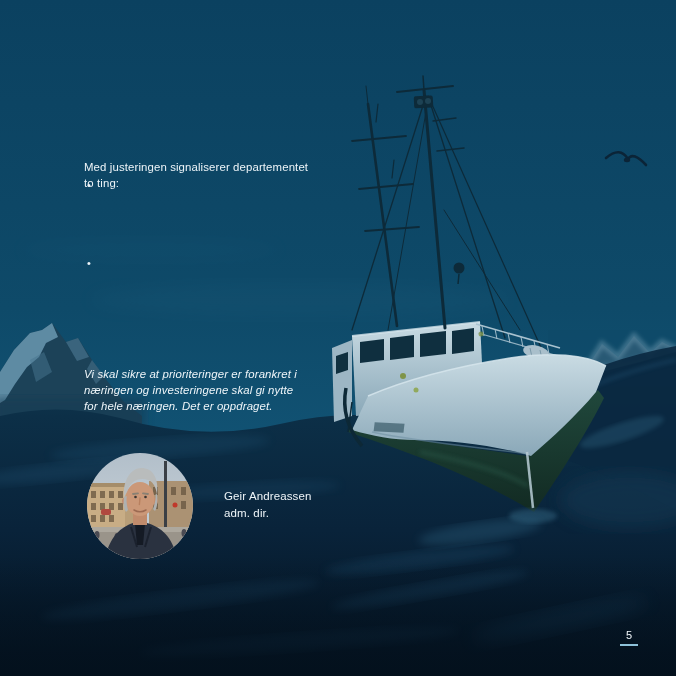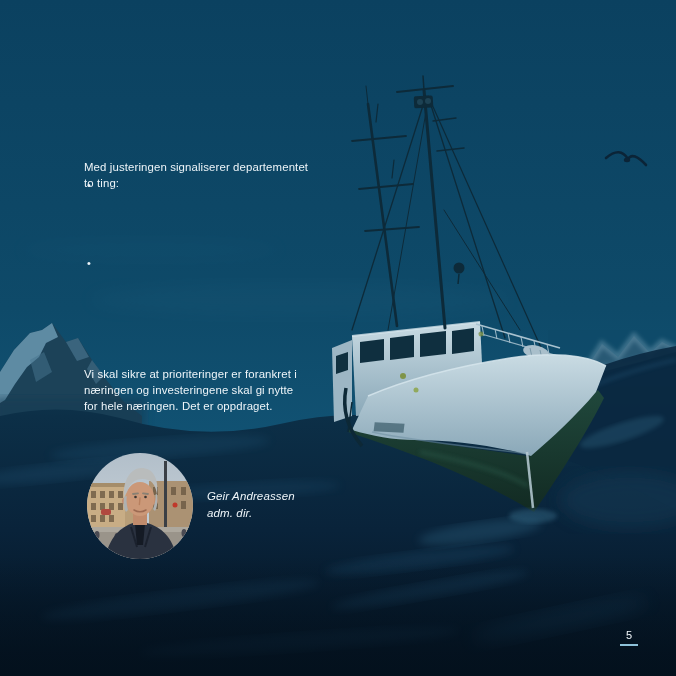--- a/index.html
+++ b/index.html
@@ -16,31 +16,31 @@
     position:absolute;left:84px;
     color:#eef5f9;font-size:11.4px;line-height:16px;letter-spacing:.12px;
     white-space:nowrap;
   }
   .para-intro{top:148px;}
   .bullet-item{position:absolute;left:84px;padding-left:19px;
     color:#eef5f9;font-size:11.4px;line-height:16px;letter-spacing:.12px;white-space:nowrap;}
   .bullet-1{top:178px;}
   .bullet-2{top:256px;}
   .bullet-marker{position:absolute;left:3px;top:-1px;font-size:11px;}
-  .para-closing{top:355px;}
+  .para-closing{top:355px;font-style:italic;}
 
   
   .avatar{
     position:absolute;left:87px;top:453px;width:106px;height:106px;
     border-radius:50%;overflow:hidden;
   }
   .avatar svg{display:block;width:106px;height:106px;}
   .caption{
-    position:absolute;left:207px;top:488px;
-    color:#eef5f9;font-size:11.5px;line-height:16.5px;letter-spacing:.12px;white-space:nowrap;font-style:italic;
+    position:absolute;left:224px;top:488px;
+    color:#eef5f9;font-size:11.5px;line-height:16.5px;letter-spacing:.12px;white-space:nowrap;
   }
 
   
   .pagenum{
     position:absolute;left:617px;top:628px;width:24px;text-align:center;
     color:#f3f9fc;font-size:11px;line-height:14px;cursor:pointer;
   }
   .pagenum .num{display:block;}
   .pagenum .rule{display:block;width:18px;height:1.5px;margin:2px auto 0;background:#8ec2da;}
 </style>

